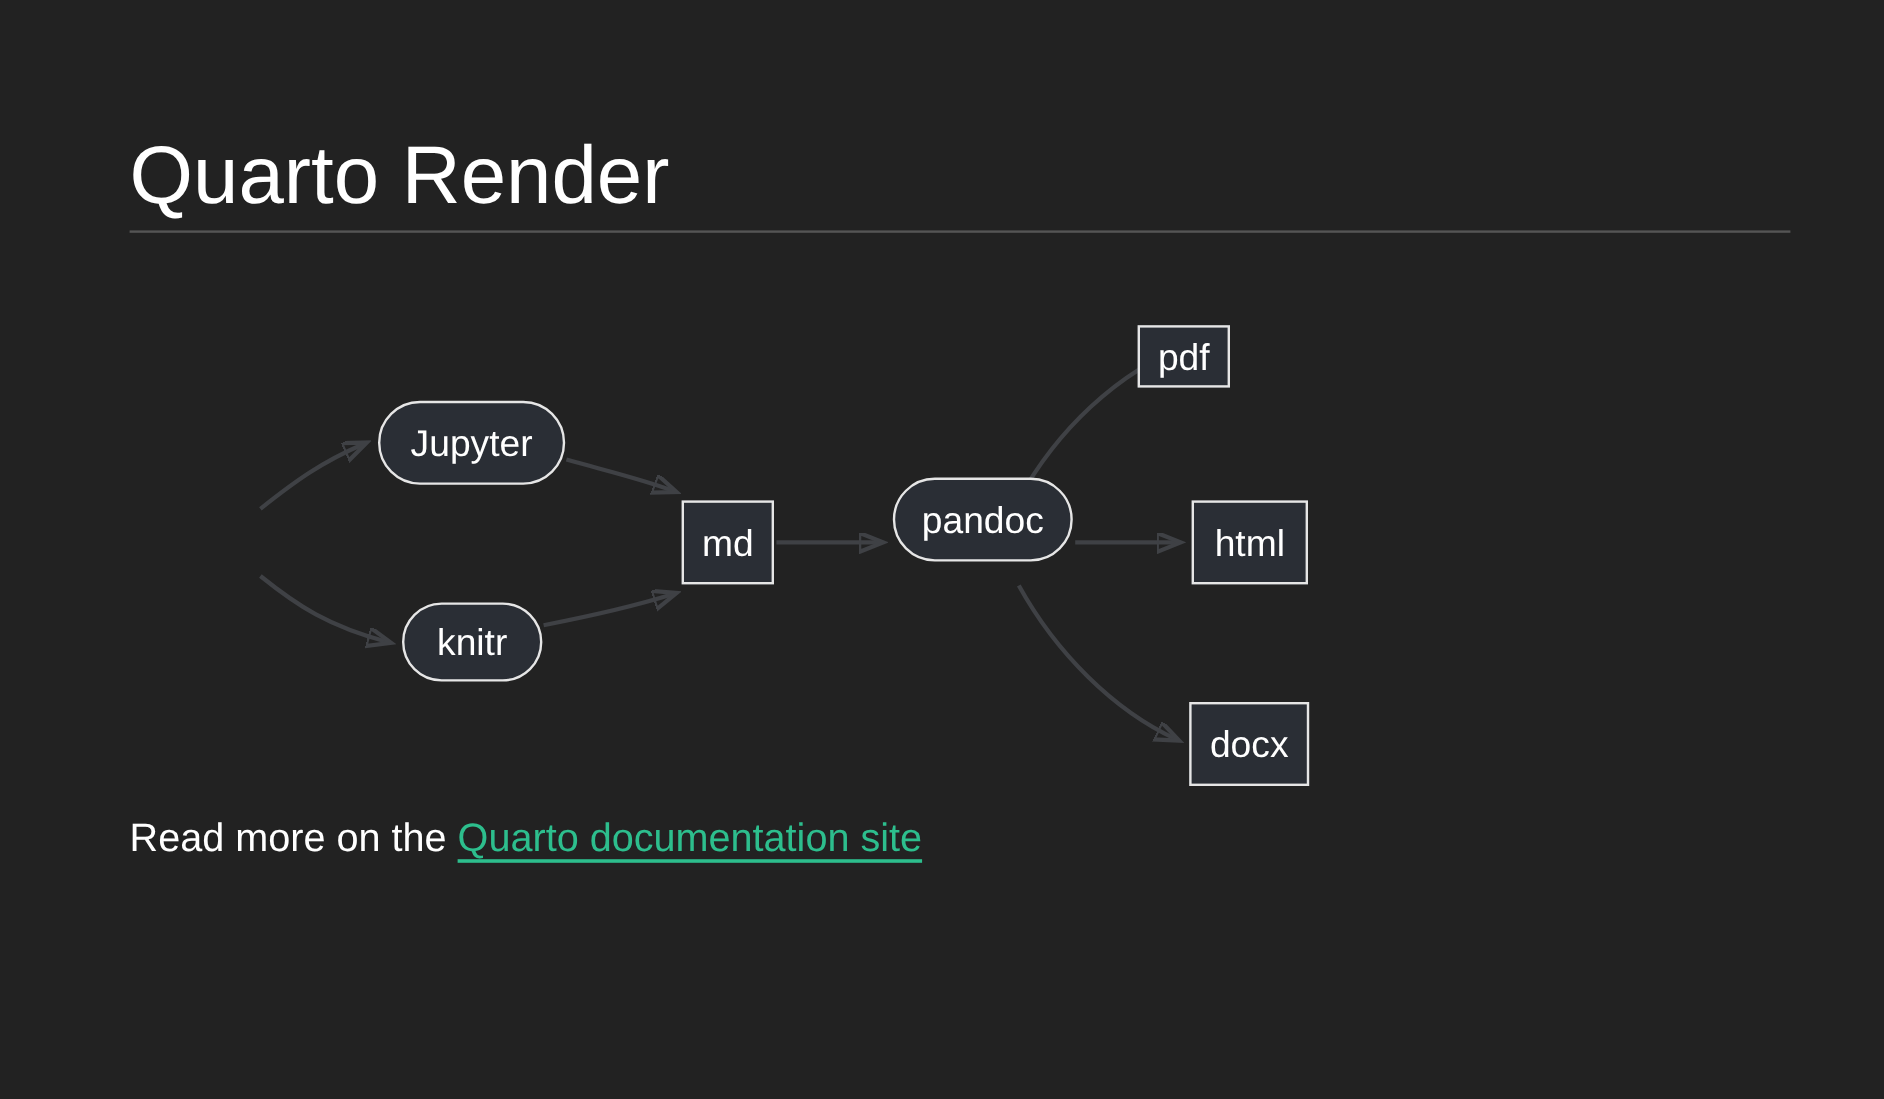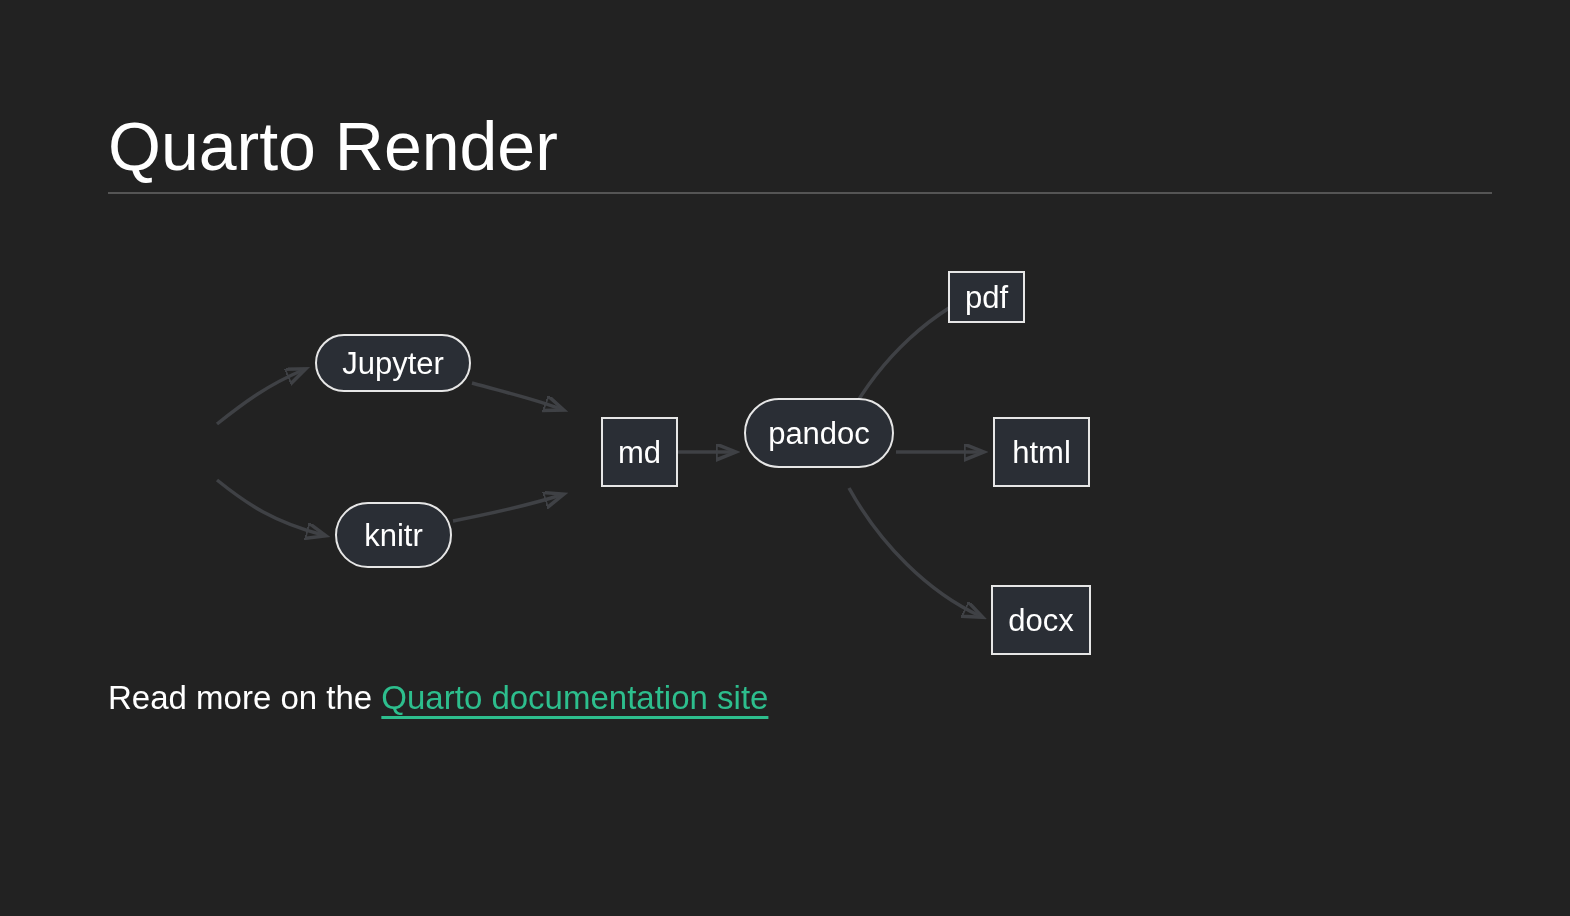--- a/index.html
+++ b/index.html
@@ -84,27 +84,27 @@
       <path d="M 217 424 C 246 401, 268 385, 303 370" marker-end="url(#arrowhead)"></path>
       <path d="M 217 480 C 248 505, 274 522, 323 535" marker-end="url(#arrowhead)"></path>
       <path d="M 472 383 C 508 393, 534 399, 561 409" marker-end="url(#arrowhead)"></path>
       <path d="M 453 521 C 494 513, 526 506, 561 495" marker-end="url(#arrowhead)"></path>
       <path d="M 647 452 L 733 452" marker-end="url(#arrowhead)"></path>
       <path d="M 849 416 C 880 360, 930 310, 993 286" marker-end="url(#arrowhead)"></path>
       <path d="M 896 452 L 981 452" marker-end="url(#arrowhead)"></path>
       <path d="M 849 488 C 880 544, 928 592, 980 616" marker-end="url(#arrowhead)"></path>
     </svg>
 
-    <div class="node stadium" style="left:315px;top:334px;width:156px;height:58px;text-align:right;">
+    <div class="node stadium" style="left:315px;top:334px;width:156px;height:70px;text-align:right;">
       <span>Jupyter</span>
     </div>
     <div class="node stadium" style="left:335px;top:502px;width:117px;height:66px;">
       <span>knitr</span>
     </div>
-    <div class="node" style="left:568px;top:417px;width:77px;height:70px;margin-left:33px;">
+    <div class="node" style="left:568px;top:417px;width:77px;height:70px;">
       <span>md</span>
     </div>
     <div class="node stadium" style="left:744px;top:398px;width:150px;height:70px;">
       <span>pandoc</span>
     </div>
     <div class="node" style="left:948px;top:247px;width:77px;height:52px;margin-top:24px;">
       <span>pdf</span>
     </div>
     <div class="node" style="left:993px;top:417px;width:97px;height:70px;">
       <span>html</span>

